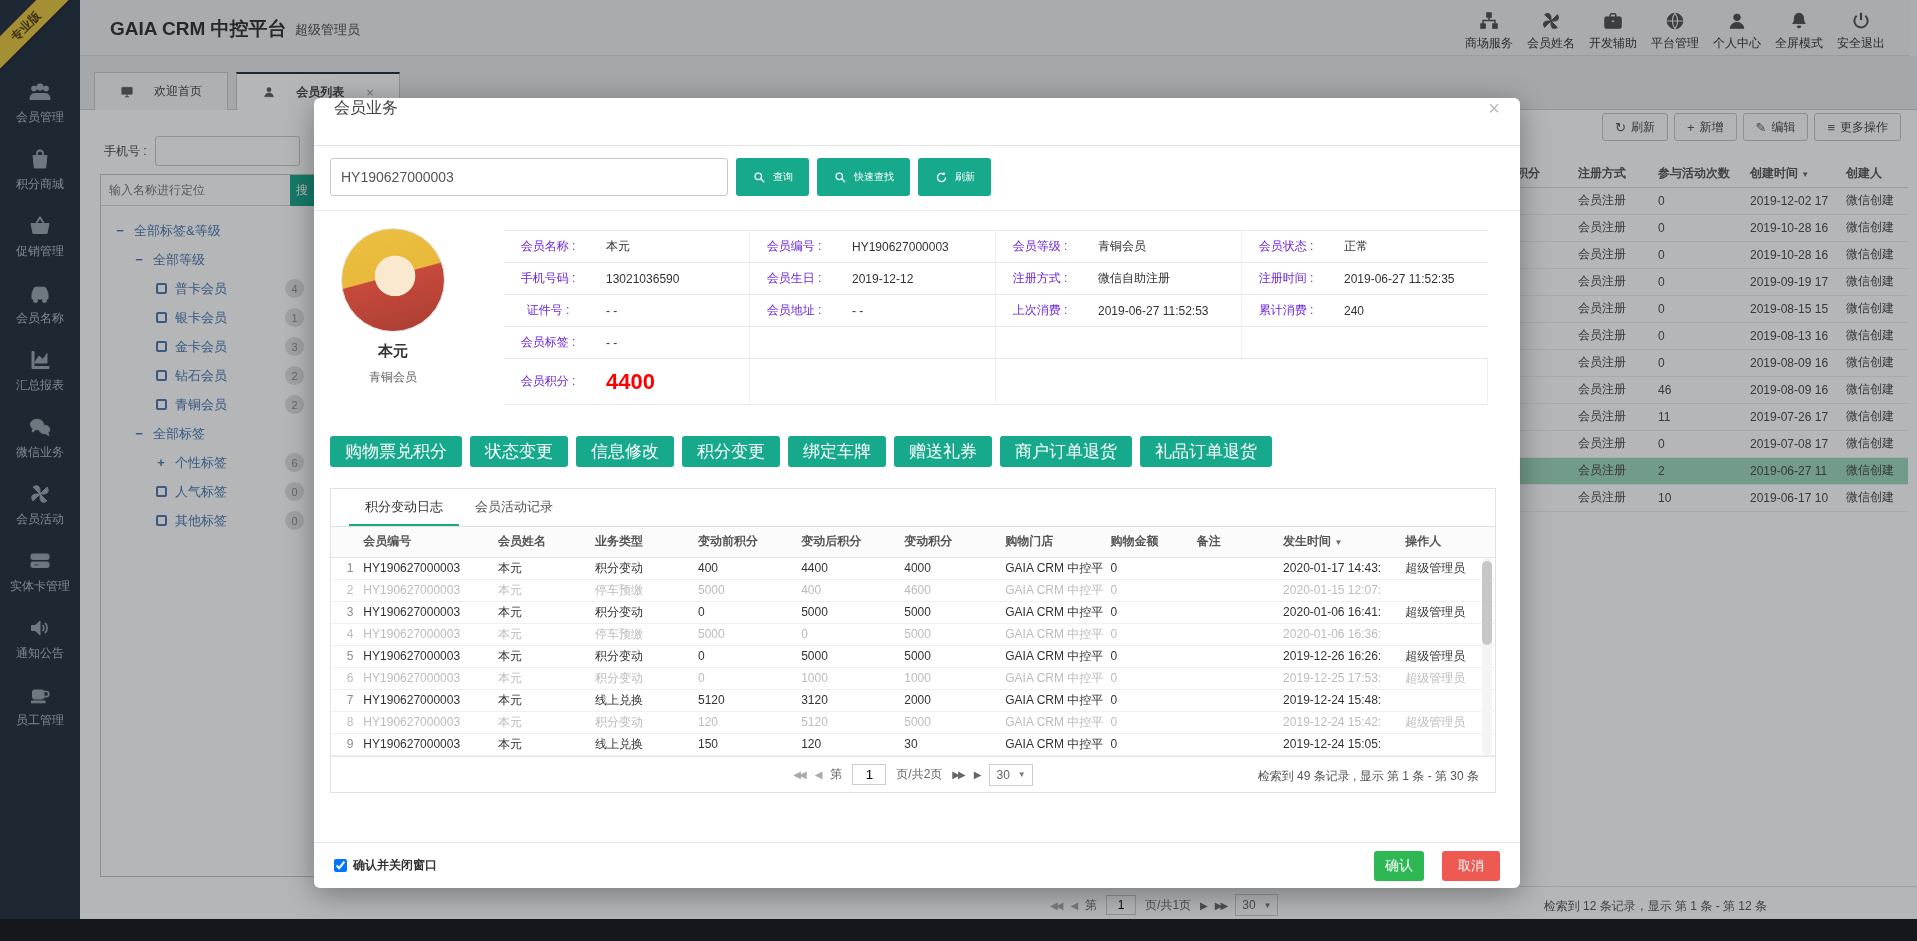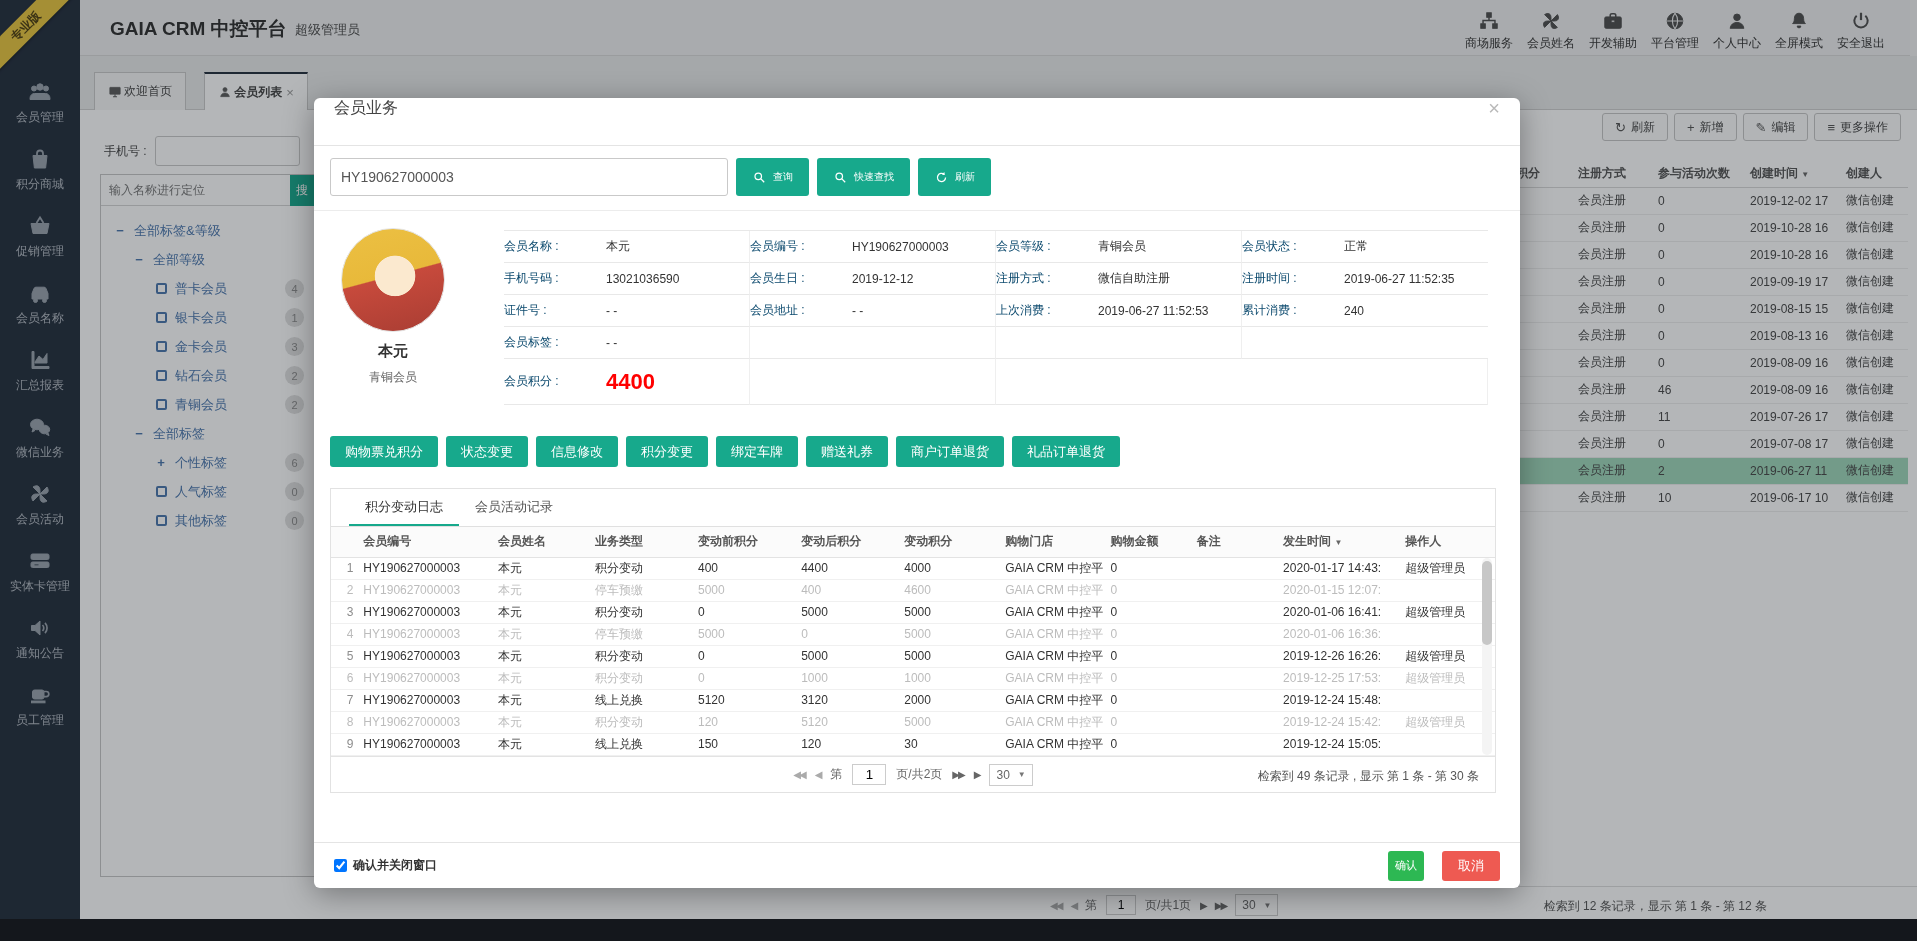--- a/index.html
+++ b/index.html
@@ -20,21 +20,21 @@
 .brand{position:absolute;left:30px;top:16px;font-size:19px;font-weight:bold;color:#2f2f2f}
 .brand-sub{position:absolute;left:215px;top:21px;font-size:13px;color:#4a4a4a}
 .top-actions{position:absolute;right:18px;top:4px;display:flex}
 .top-action{width:62px;display:flex;flex-direction:column;align-items:center;gap:3px;padding:6px 0 4px;cursor:pointer;border-bottom:3px solid transparent}
 .top-action svg{width:22px;height:22px;fill:#4d4d4d;stroke:#4d4d4d}
 .top-action .lbl{font-size:12px;color:#333;white-space:nowrap}
 .top-action.active{border-bottom-color:#17a98c}
 
 
 .tabbar{position:absolute;left:80px;top:56px;right:0;height:54px;background:#e9eaea;border-bottom:1px solid #cfcfcf;z-index:5;padding:16px 0 0 14px}
-.tab{display:inline-flex;align-items:center;gap:2px;padding:0 13px;height:38px;background:#f7f7f7;border:1px solid #c9c9c9;border-bottom:none;color:#444;margin-right:15px;cursor:pointer;vertical-align:bottom}
+.tab{display:inline-flex;align-items:center;gap:20px;padding:0 25px;height:38px;background:#f7f7f7;border:1px solid #c9c9c9;border-bottom:none;color:#444;margin-right:5px;cursor:pointer;vertical-align:bottom}
 .tab svg{width:14px;height:14px;fill:#5a5a5a;stroke:#5a5a5a}
 .tab.active{background:#fff;border-top:2px solid #232e3c;font-weight:bold}
 .tab .close{color:#9a9a9a;font-weight:normal;margin-left:2px;font-size:13px}
 
 
 .content{position:absolute;left:80px;top:110px;right:0;bottom:22px;background:#fff;z-index:1}
 .filter-row{position:absolute;left:24px;top:26px;display:flex;align-items:center;gap:8px}
 .filter-row .f-lbl{color:#444}
 .filter-row input{width:145px;height:30px;border:1px solid #c9c9c9;border-radius:3px;padding:0 8px;font-size:12px;background:#fff}
 .tree-panel{position:absolute;left:20px;top:64px;width:215px;bottom:42px;background:#fff;border:1px solid #c6c6c6}
@@ -88,48 +88,48 @@
 .avatar{width:104px;height:104px;border-radius:50%;margin:0 auto;background:
  radial-gradient(circle at 52% 46%, #fbe9cf 0 26%, rgba(0,0,0,0) 27%),
  linear-gradient(165deg,#ecc043 0%,#e8b93a 46%,#c74a3c 47%,#a93d33 100%);
  border:1px solid #e4e4e4}
 .avatar-name{margin-top:10px;font-size:15px;color:#333;font-weight:bold}
 .avatar-grade{margin-top:8px;font-size:12px;color:#666}
 
 .info-grid{position:absolute;left:190px;top:132px;width:984px;display:grid;grid-template-columns:repeat(4,1fr);border-top:1px solid #e8e8e8}
 .ig-cell{display:flex;align-items:center;height:32px;border-bottom:1px solid #e8e8e8;border-right:1px solid #efefef;overflow:hidden}
 .ig-cell:nth-child(4n){border-right:none}
-.ig-l{width:88px;text-align:left;color:#0c4a6e;flex:none;white-space:nowrap}
+.ig-l{width:88px;text-align:center;color:#6d28d9;flex:none;white-space:nowrap}
 .ig-v{margin-left:14px;color:#333;white-space:nowrap}
 .ig-points{height:46px}
 .ig-points .ig-v{color:#f00;font-size:22px;font-weight:bold}
 
 .m-actions{position:absolute;left:16px;top:338px;display:flex;gap:8px}
-.act-btn{height:31px;display:inline-flex;align-items:center;justify-content:center;padding:0 15px;background:#17a98c;color:#fff;border:none;border-radius:3px;font-size:13px;cursor:pointer;white-space:nowrap}
+.act-btn{height:31px;display:inline-flex;align-items:center;justify-content:center;padding:0 15px;background:#17a98c;color:#fff;border:none;border-radius:3px;font-size:17px;cursor:pointer;white-space:nowrap}
 
 .log-panel{position:absolute;left:16px;top:390px;width:1166px;border:1px solid #e2e2e2}
 .log-tabs{height:38px;border-bottom:1px solid #e0e0e0;display:flex;padding-left:18px}
 .log-tab{display:flex;align-items:center;padding:0 16px;color:#555;font-size:13px;cursor:pointer;border-bottom:2px solid transparent}
 .log-tab.active{color:#333;border-bottom-color:#17a98c}
 .log-table{width:100%;border-collapse:collapse;table-layout:fixed}
 .log-table th{height:30px;text-align:left;background:#fbfbfb;color:#555;font-weight:bold;border-bottom:1px solid #e3e3e3;padding:0 5px;white-space:nowrap;overflow:hidden}
 .log-table td{height:22px;color:#333;border-bottom:1px solid #f0f0f0;padding:0 5px;white-space:nowrap;overflow:hidden;font-size:12px}
 .log-table tr.muted td{color:#bcbcbc}
 .log-table td.num{color:#8d8d8d;text-align:right}
 .log-scroll{position:absolute;right:3px;top:69px;width:10px;height:197px;background:#f4f4f4;border-radius:5px}
 .log-thumb{position:absolute;left:0;top:3px;width:10px;height:84px;background:#c7c7c7;border-radius:5px}
 .log-pager{position:relative;height:36px;border-top:1px solid #e3e3e3;color:#666}
 .lp-center{position:absolute;left:0;right:0;top:7px;display:flex;justify-content:center;align-items:center;gap:10px}
 .lp-center .pg-input{width:34px;height:21px;border:1px solid #ccc;text-align:center}
 .lp-info{position:absolute;right:16px;top:11px;color:#555}
 
 .m-footer{position:absolute;left:0;right:0;bottom:0;height:46px;border-top:1px solid #e4e4e4;display:flex;align-items:center;padding:0 20px}
 .m-check{display:flex;align-items:center;gap:6px;font-weight:bold;color:#333}
 .m-foot-btns{margin-left:auto;display:flex;gap:18px}
-.btn-confirm{width:36px;height:30px;background:#2db853;color:#fff;border:none;border-radius:3px;font-size:11px;cursor:pointer}
+.btn-confirm{width:50px;height:30px;background:#2db853;color:#fff;border:none;border-radius:3px;font-size:14px;cursor:pointer}
 .btn-cancel{width:58px;height:30px;background:#ee5a52;color:#fff;border:none;border-radius:3px;font-size:13px;cursor:pointer}
 
 .bottom-bar{position:absolute;left:0;right:0;bottom:0;height:22px;background:#14171c;z-index:45}
 </style>
 </head>
 <body>
 
 <aside class="sidebar">
   <div class="ribbon">专业版</div>
   <nav class="side-nav">

